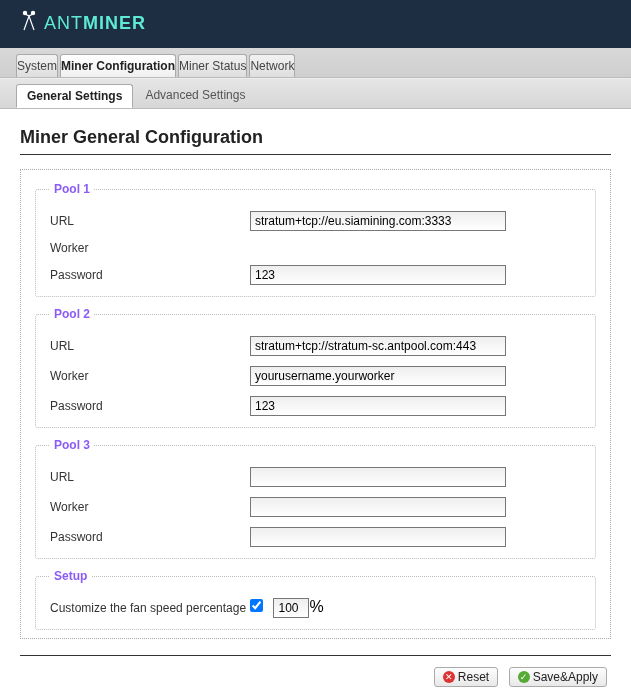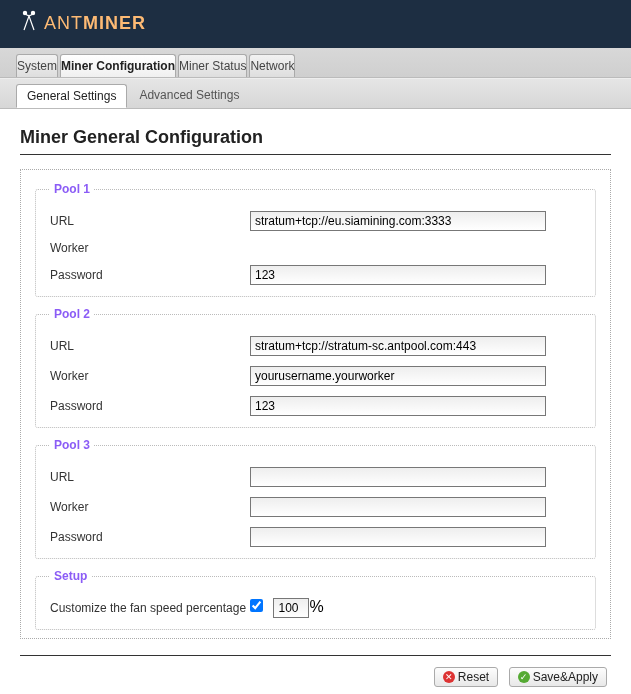--- a/index.html
+++ b/index.html
@@ -1,41 +1,41 @@
 <!DOCTYPE html>
 <html><head>
   <meta charset="utf-8">
   <style>
     * { box-sizing: border-box; margin: 0; padding: 0; font-family: Arial, sans-serif; }
     body { width: 631px; background: #fff; }
     .header { background: #1d2e42; padding: 10px 20px 12px; }
-    .logo { color: #fdba74; display: flex; align-items: center; gap: 2px; }
+    .logo { color: #5eead4; display: flex; align-items: center; gap: 2px; }
     .logo-icon { display: inline-block; }
     .logo-text { font-size: 18px; letter-spacing: 1px; margin-left: 4px; }
     .logo-text .light { font-weight: 300; }
     .logo-text .bold { font-weight: 700; }
 
     .tabs-main { background: linear-gradient(#d8d8d8,#cfcfcf); border-bottom: 1px solid #bbb; padding: 6px 16px 0; display: flex; gap: 2px; }
     .tab-m { background: linear-gradient(#f2f2f2,#dedede); border: 1px solid #aaa; border-bottom: none; padding: 4px 0; font-size: 12px; color: #444; border-radius: 3px 3px 0 0; cursor: pointer; }
     .tab-m.active { background: linear-gradient(#fff,#f0f0f0); font-weight: bold; color: #222; }
 
     .tabs-sub { background: linear-gradient(#e5e5e5,#d7d7d7); border-bottom: 1px solid #bbb; padding: 5px 16px 0; display: flex; gap: 2px; border-top: 1px solid #eee;}
     .tab-s { padding: 4px 10px; font-size: 12px; color: #555; cursor: pointer; border-radius: 3px 3px 0 0; }
-    .tab-s.active { background: #fff; border: 1px solid #aaa; border-bottom: 1px solid #fff; font-weight: normal; color: #222; }
+    .tab-s.active { background: #fff; border: 1px solid #aaa; border-bottom: 1px solid #fff; font-weight: bold; color: #222; }
 
     .content { padding: 18px 20px 14px; }
     h1.page-title { font-size: 18px; font-weight: 600; color: #222; border-bottom: 1px solid #333; padding-bottom: 6px; margin-bottom: 14px; }
 
     .form-box { border: 1px dotted #aaa; padding: 12px 14px 8px; }
     fieldset { border: 1px dotted #bbb; border-radius: 3px; margin-bottom: 10px; padding: 10px 14px 6px; }
     fieldset:last-of-type { margin-bottom: 0; }
     legend { font-size: 12px; font-weight: bold; color: #8b5cf6; padding: 0 4px; }
     .row { display: flex; align-items: center; padding: 5px 0; }
     .row label { width: 200px; font-size: 12px; color: #333; }
-    .row input[type="text"] { width: 296px; font-size: 12px; padding: 2px 4px; border: 1px solid #777; background: linear-gradient(#eee,#fff); height: 20px; }
+    .row input[type="text"] { width: 256px; font-size: 12px; padding: 2px 4px; border: 1px solid #777; background: linear-gradient(#eee,#fff); height: 20px; }
     .setup-row label { width: 200px; font-size: 12px; color: #333; line-height: 1.4; }
     .chk { margin-right: 6px; }
     .fan input[type="text"] { width: 36px; text-align: left; }
 
     hr.sep { border: 0; border-top: 1px solid #333; margin: 16px 0 10px; }
     .actions { text-align: right; padding-right: 4px; }
     .btn { display: inline-flex; align-items: center; gap: 3px; background: linear-gradient(#fdfdfd,#e8e8e8); border: 1px solid #aaa; border-radius: 3px; padding: 2px 8px; font-size: 12px; cursor: pointer; margin-left: 6px; color: #222; }
     .ico { width: 12px; height: 12px; display: inline-flex; align-items: center; justify-content: center; border-radius: 50%; font-size: 9px; color: #fff; }
     .ico.red { background: #d33; }
     .ico.green { background: #5a3; }

